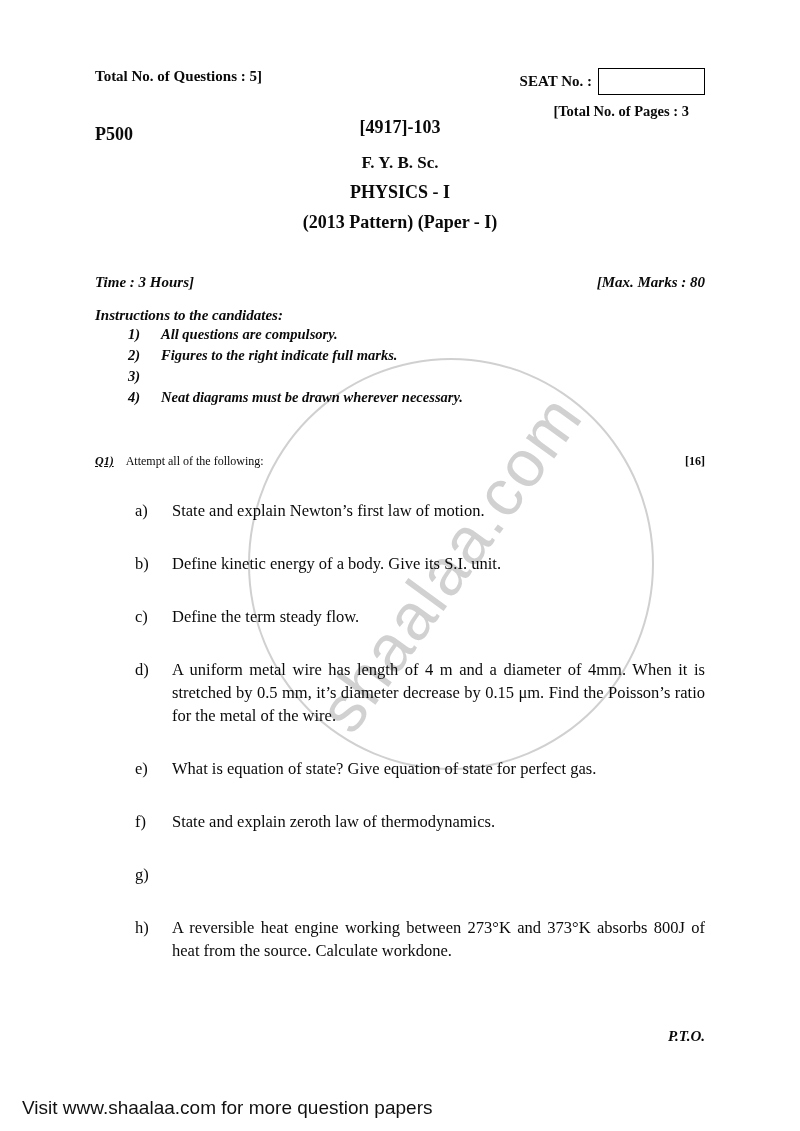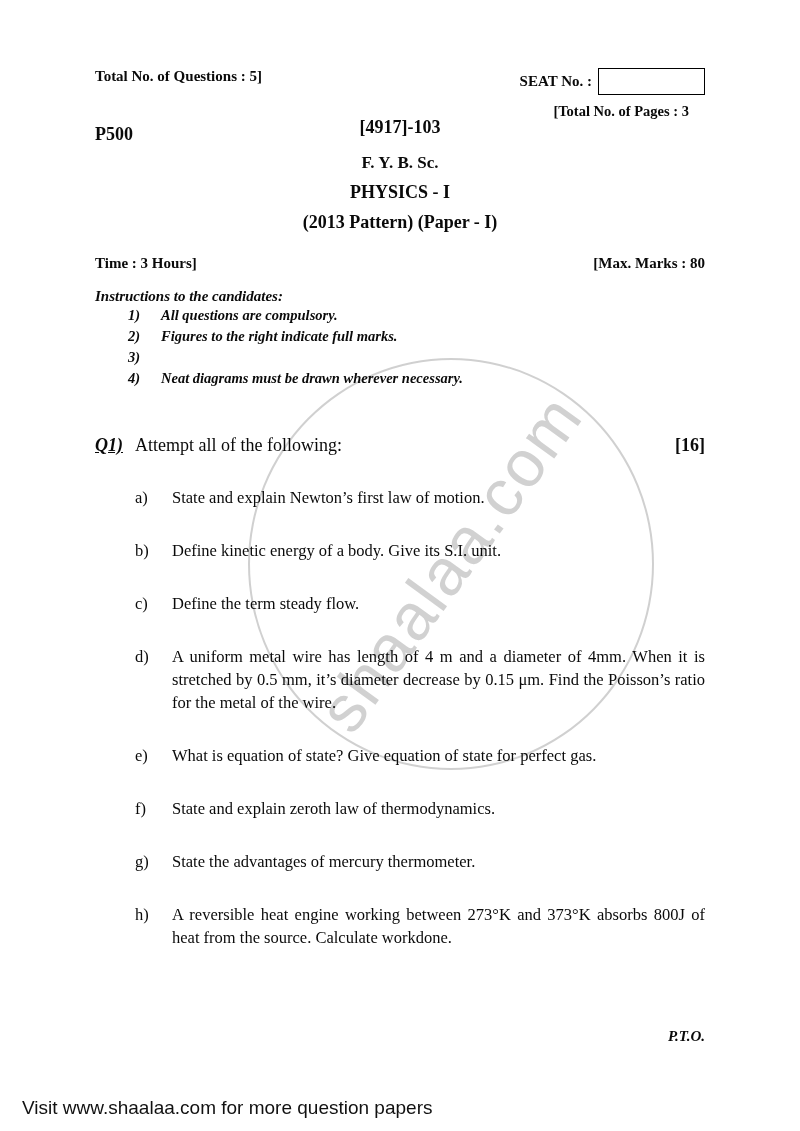--- a/index.html
+++ b/index.html
@@ -96,22 +96,23 @@
 
   .center-head { text-align: center; font-weight: bold; }
   .course   { font-size: 17px; margin-top: 16px; }
   .subject  { font-size: 18px; margin-top: 9px; }
   .paper-title { font-size: 18px; margin-top: 9px; }
   .pattern  { font-size: 18px; margin-top: 9px; }
 
   .time-row {
     display: flex;
     justify-content: space-between;
-    margin-top: 22px;
-    font-weight: bold;
+    margin-top: 41px;
+    font-weight: bold;
+    font-style: italic;
     font-size: 15px;
   }
   .instructions-title {
     margin-top: 16px;
     font-weight: bold;
     font-style: italic;
     font-size: 15px;
   }
   .instruction-item {
     display: flex;
@@ -120,21 +121,21 @@
     font-style: italic;
     font-size: 14.5px;
     line-height: 21px;
   }
   .instruction-item .num { width: 33px; flex: 0 0 33px; }
 
   .q-row {
     display: flex;
     align-items: baseline;
     margin-top: 46px;
-    font-size: 18px;
+    font-size: 12px;
   }
   .q-label {
     font-weight: bold;
     font-style: italic;
     text-decoration: underline;
     margin-right: 12px;
   }
   .q-text { }
   .q-marks { margin-left: auto; font-weight: bold; }
 
@@ -245,21 +246,20 @@
     <div class="subq">
       <span class="sq-label">e)</span>
       <span class="sq-text">What is equation of state? Give equation of state for perfect gas.</span>
     </div>
     <div class="subq">
       <span class="sq-label">f)</span>
       <span class="sq-text">State and explain zeroth law of thermodynamics.</span>
     </div>
     <div class="subq">
       <span class="sq-label">g)</span>
-      <span class="sq-text">State the advantages of mercury thermometer.</span>
     </div>
     <div class="subq">
       <span class="sq-label">h)</span>
       <span class="sq-text">A reversible heat engine working between 273°K and 373°K absorbs 800J of heat from the source.  Calculate workdone.</span>
     </div>
 
   </div>
 
   <div class="pto">P.T.O.</div>
   <div class="site-note">Visit www.shaalaa.com for more question papers</div>

